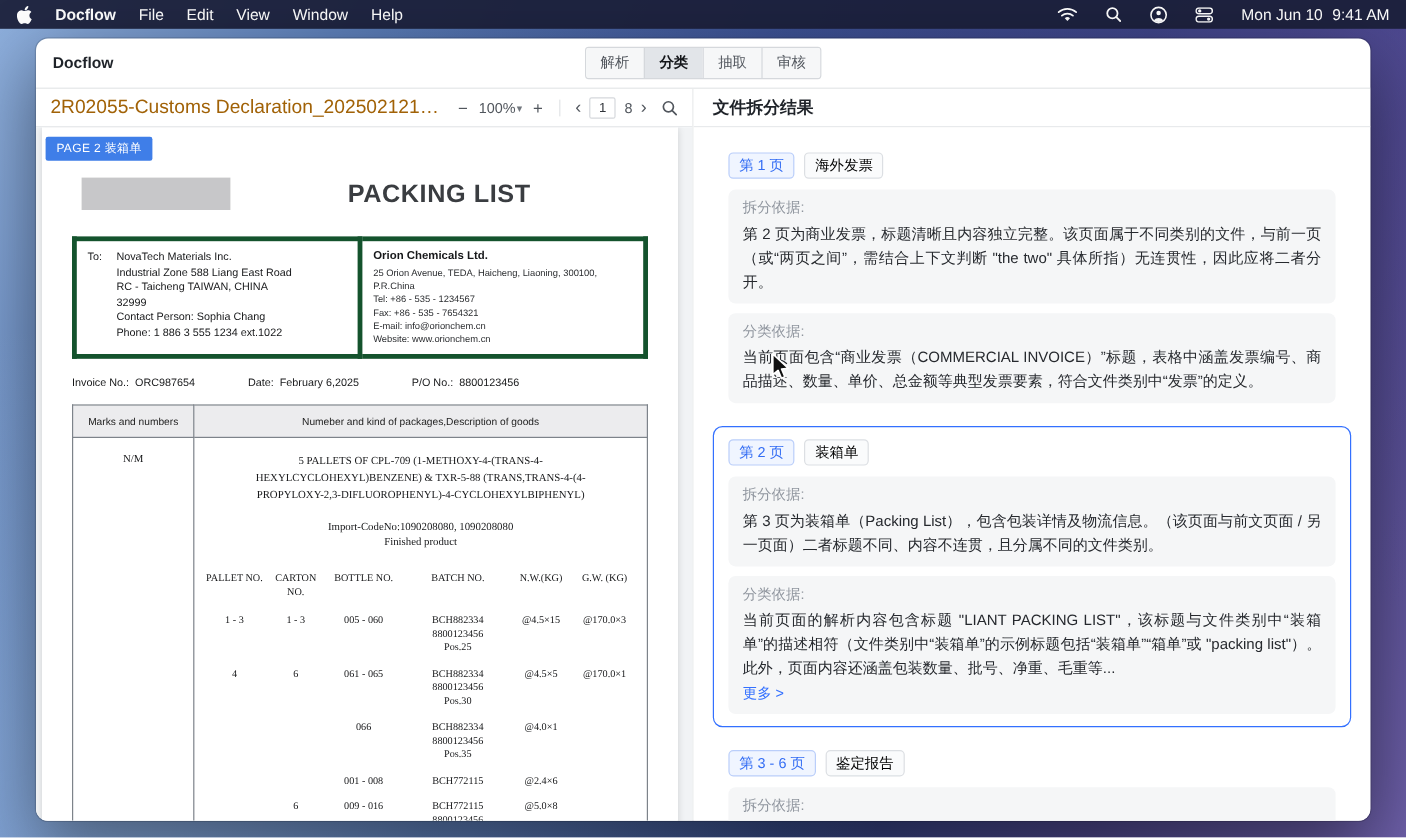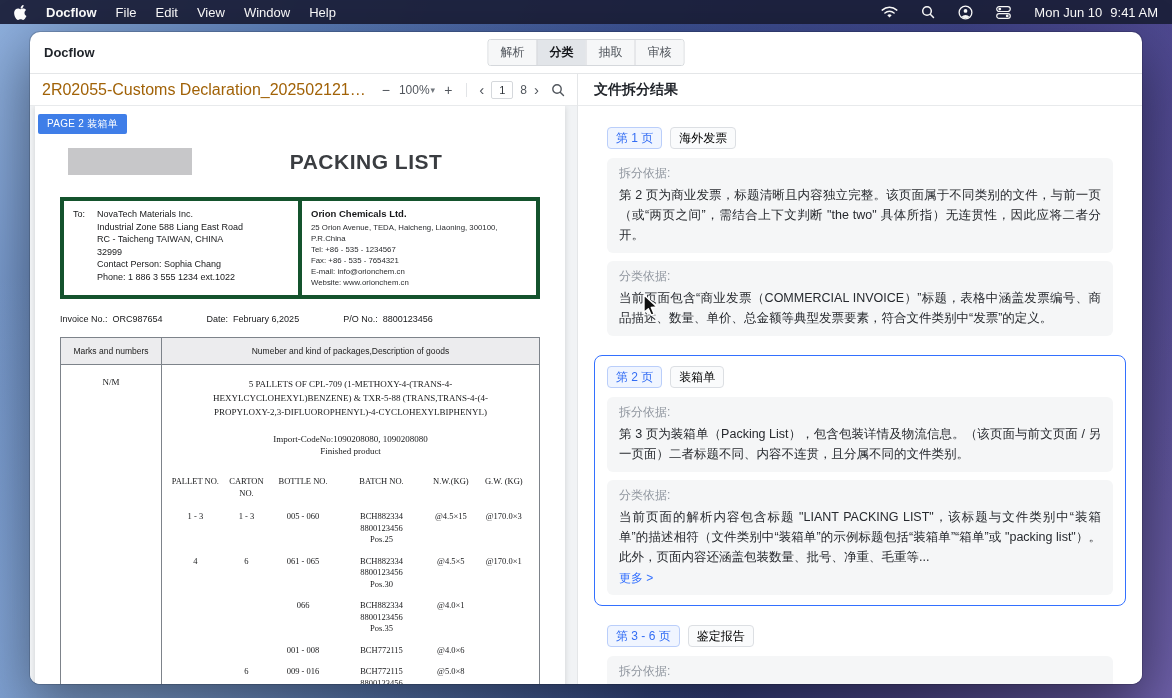--- a/index.html
+++ b/index.html
@@ -317,21 +317,21 @@
 8800123456
 Pos.35</td>
                       <td>@4.0×1</td>
                       <td></td>
                     </tr>
                     <tr class="pt-row">
                       <td></td>
                       <td></td>
                       <td>001 - 008</td>
                       <td>BCH772115</td>
-                      <td>@4.0×6</td>
+                      <td>@2.4×6</td>
                       <td></td>
                     </tr>
                     <tr class="pt-row">
                       <td></td>
                       <td>6</td>
                       <td>009 - 016</td>
                       <td>BCH772115
 8800123456
 Pos.40</td>
                       <td>@5.0×8</td>

